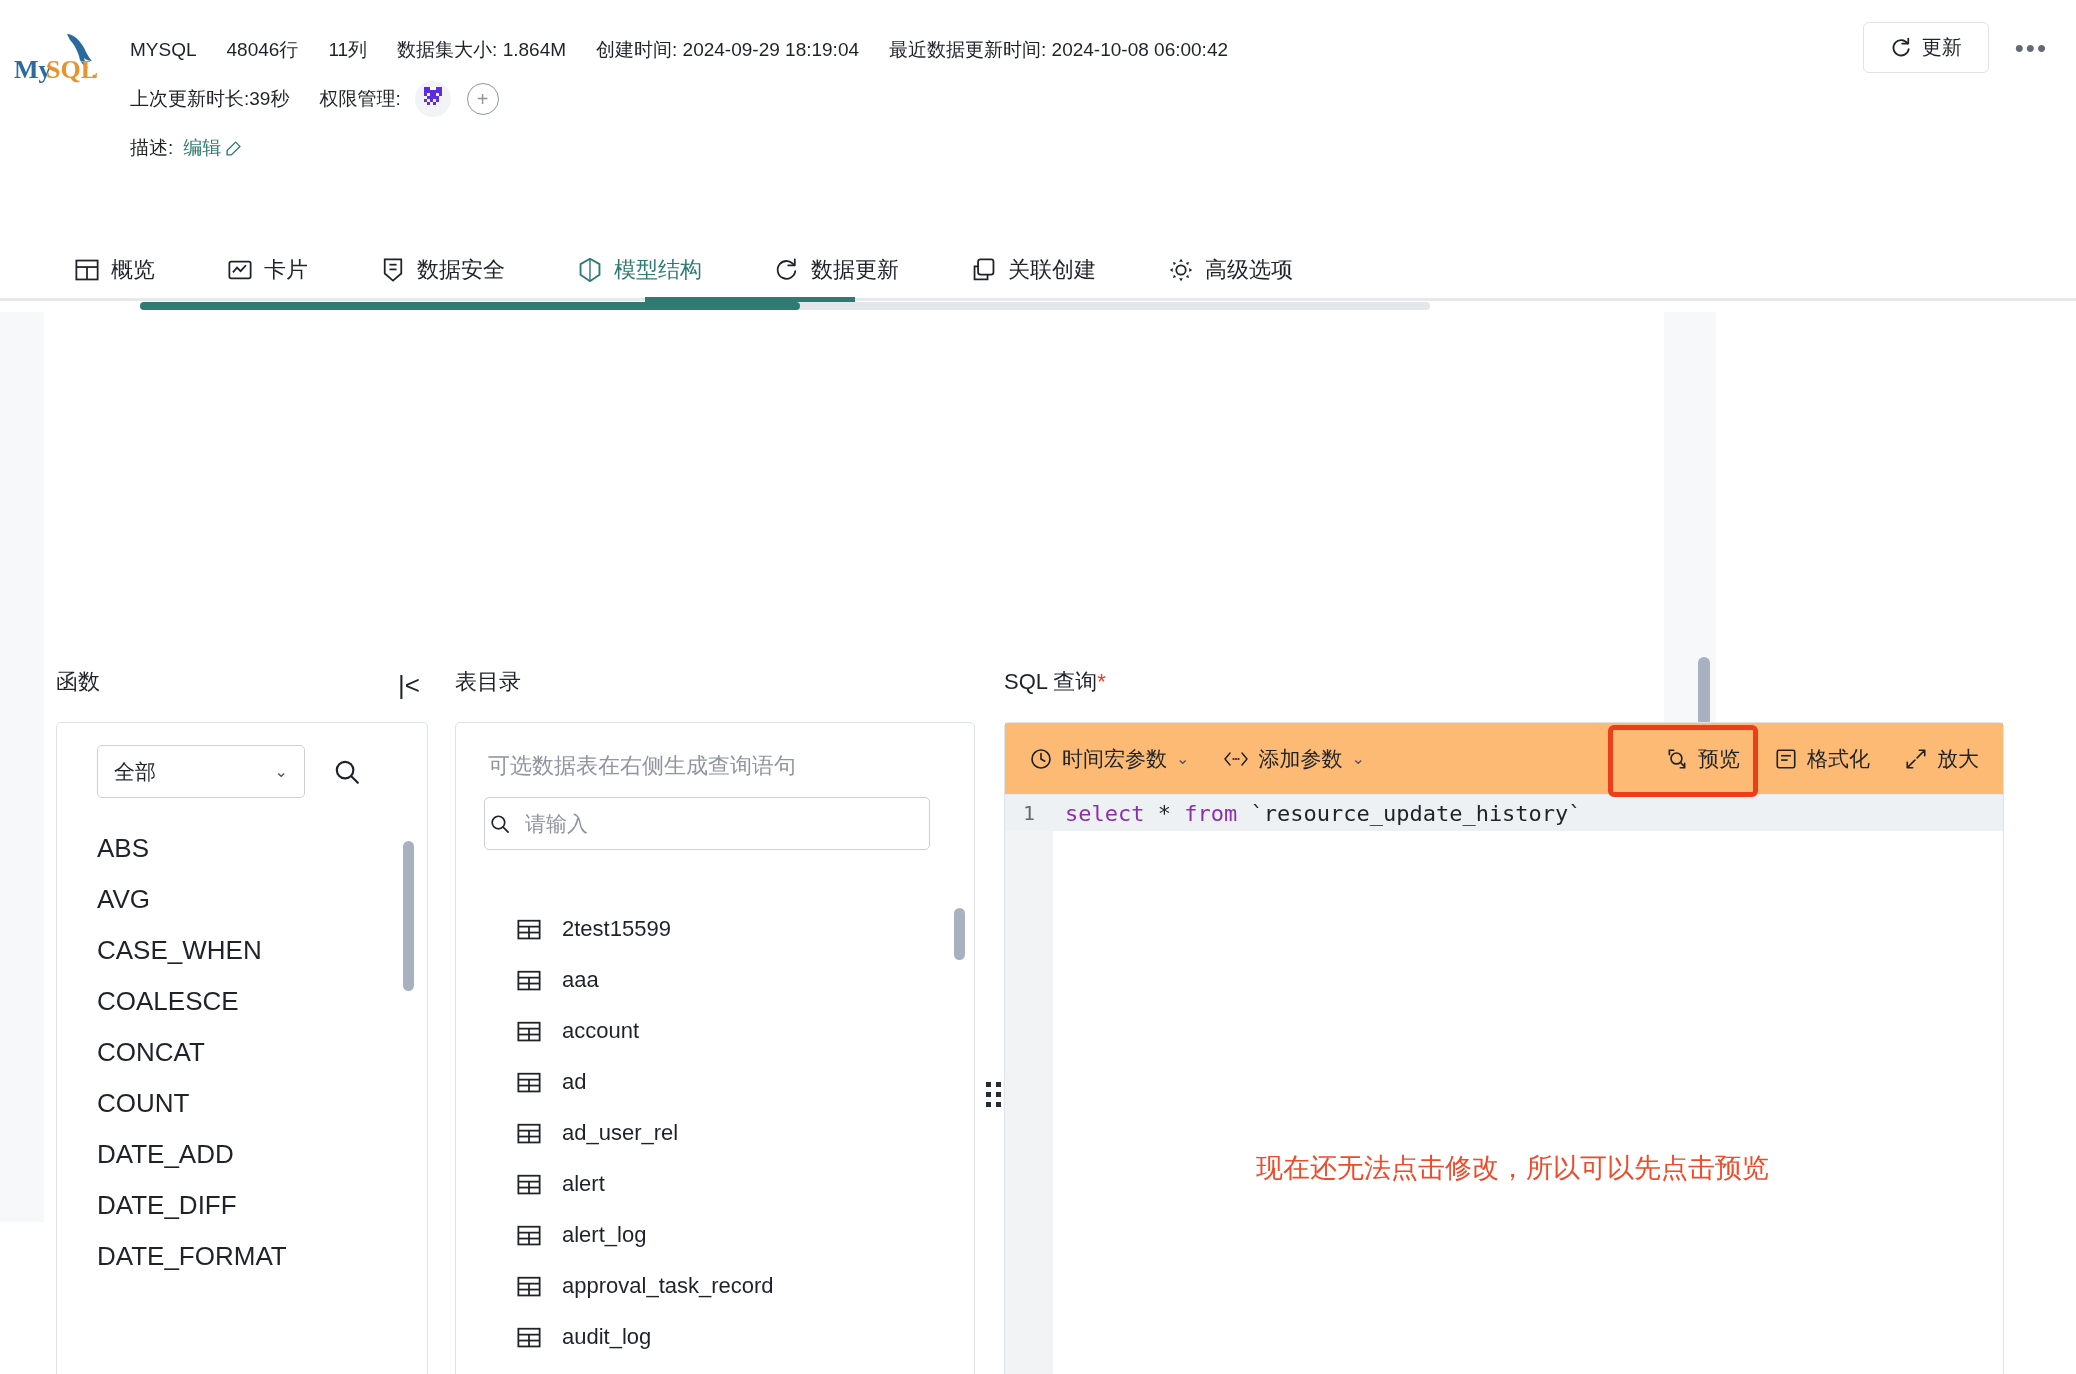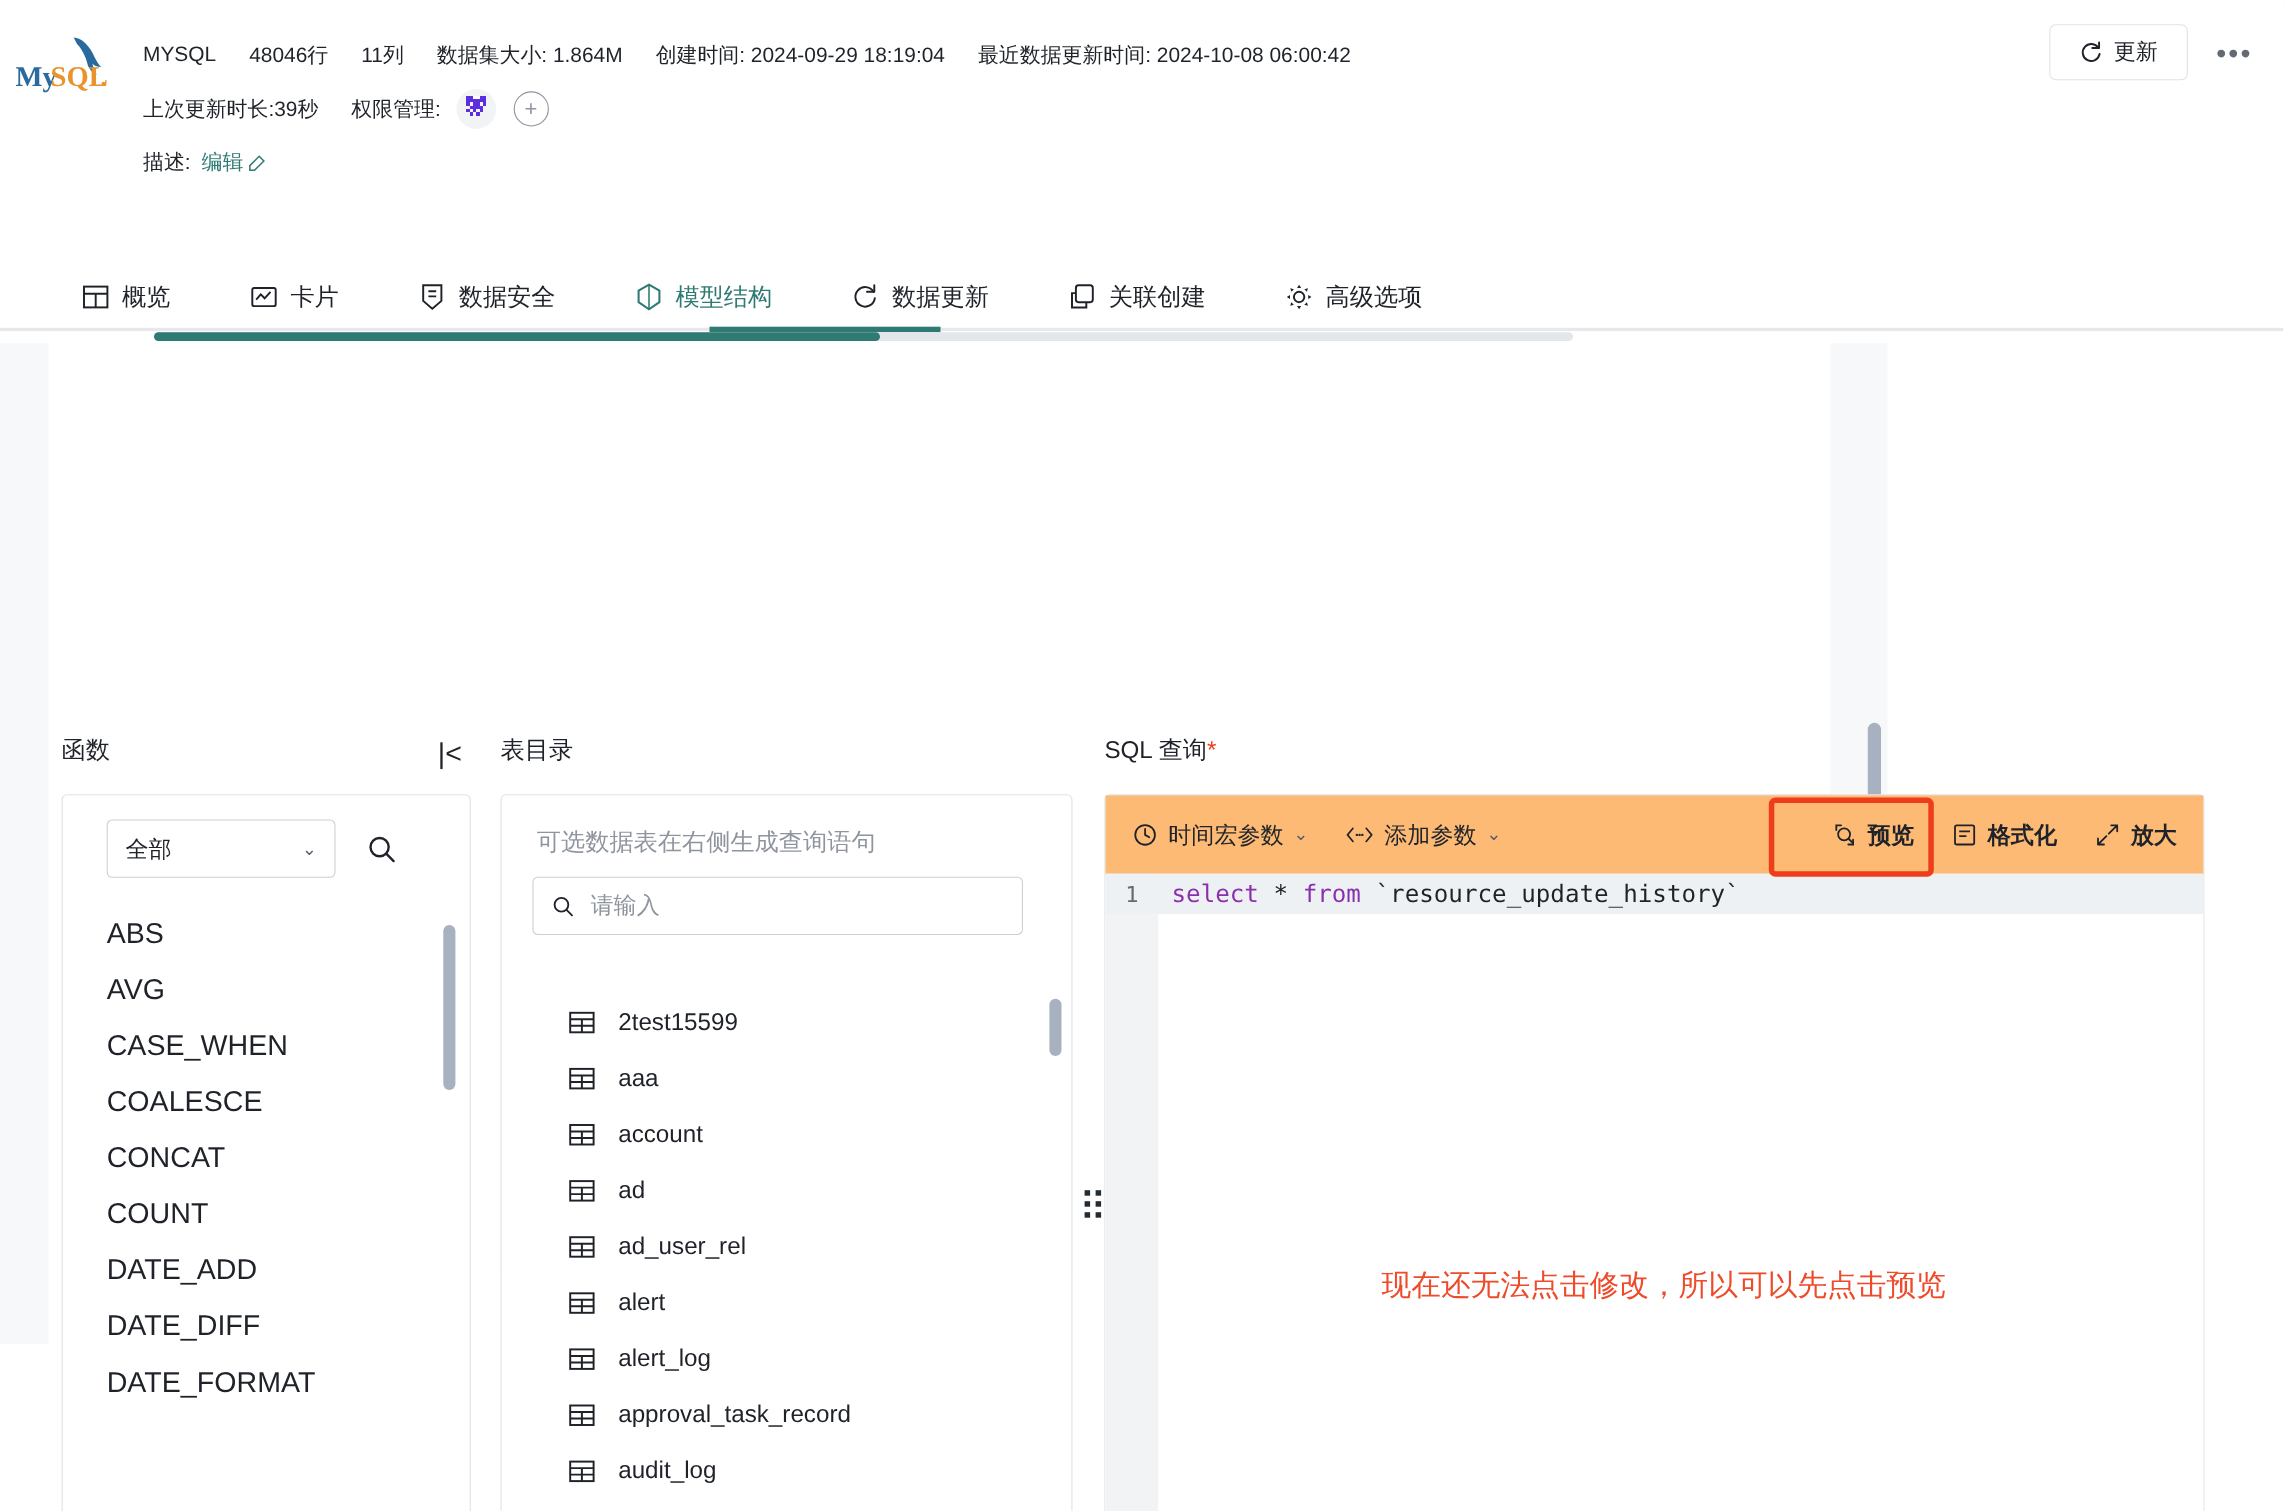--- a/index.html
+++ b/index.html
@@ -325,21 +325,21 @@
     color: #8f959e;
   }
   .tbl-search {
     margin: 16px 0 4px 28px;
     width: 446px; height: 53px;
     border: 1px solid #ccd0d6;
     border-radius: 5px;
     display: flex;
     align-items: center;
     gap: 12px;
-    padding: 0 16px;
+    padding: 0 4px;
     box-sizing: border-box;
     background: #fff;
   }
   .tbl-search input {
     border: none;
     outline: none;
     font-size: 21px;
     color: #1f2329;
     font-family: inherit;
     width: 100%;
@@ -403,21 +403,20 @@
     color: #1f2329;
     cursor: pointer;
     white-space: nowrap;
   }
   .tb-item.ml { margin-left: 34px; }
   .tb-right {
     margin-left: auto;
     display: inline-flex;
     align-items: flex-start;
     gap: 34px;
-    font-weight: bold;
   }
   .sql-body {
     position: relative;
     height: 726px;
     background: #fff;
   }
   .gutter-col {
     position: absolute;
     left: 0; top: 0; width: 48px; height: 726px;
     background: #f2f3f5;

